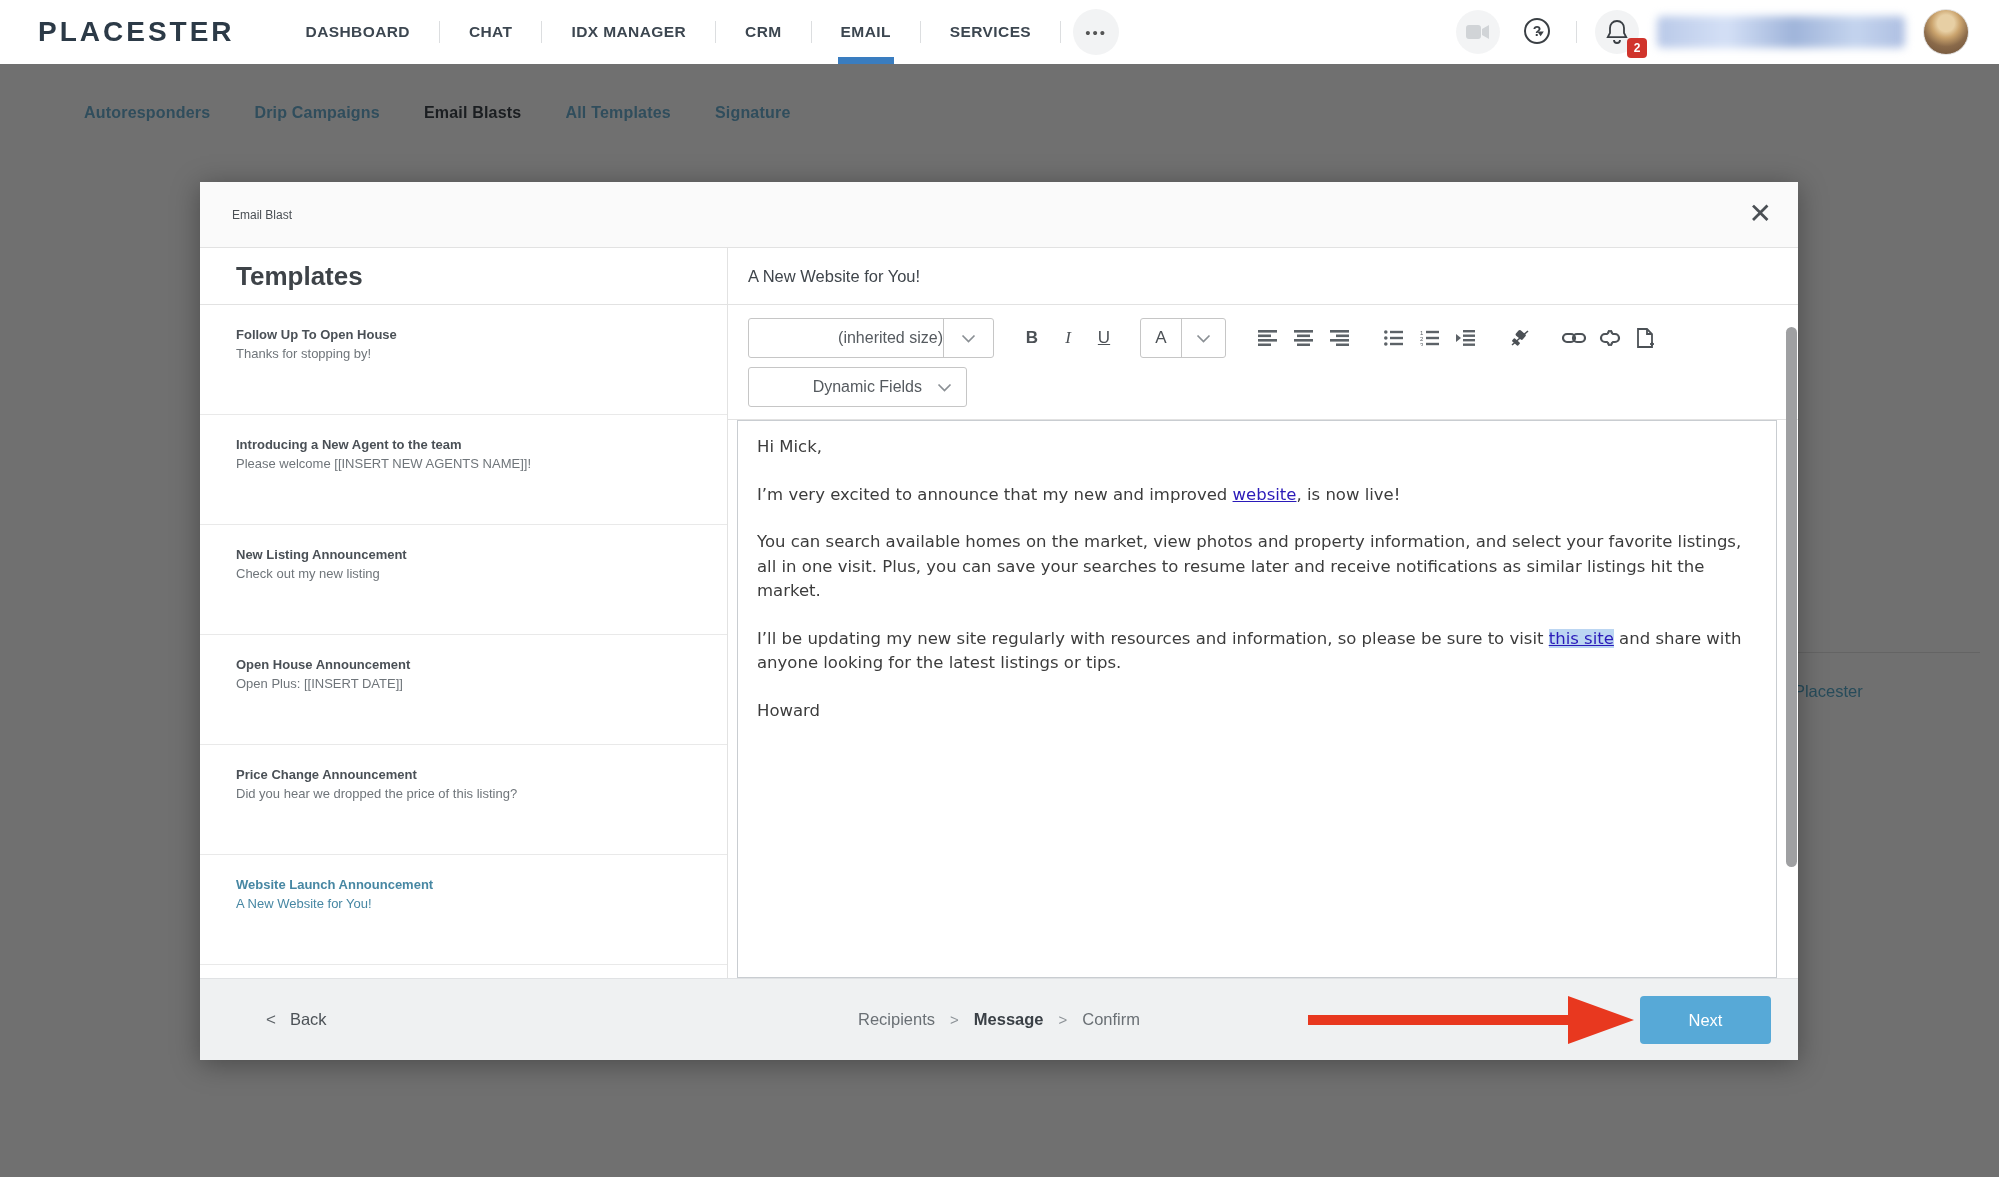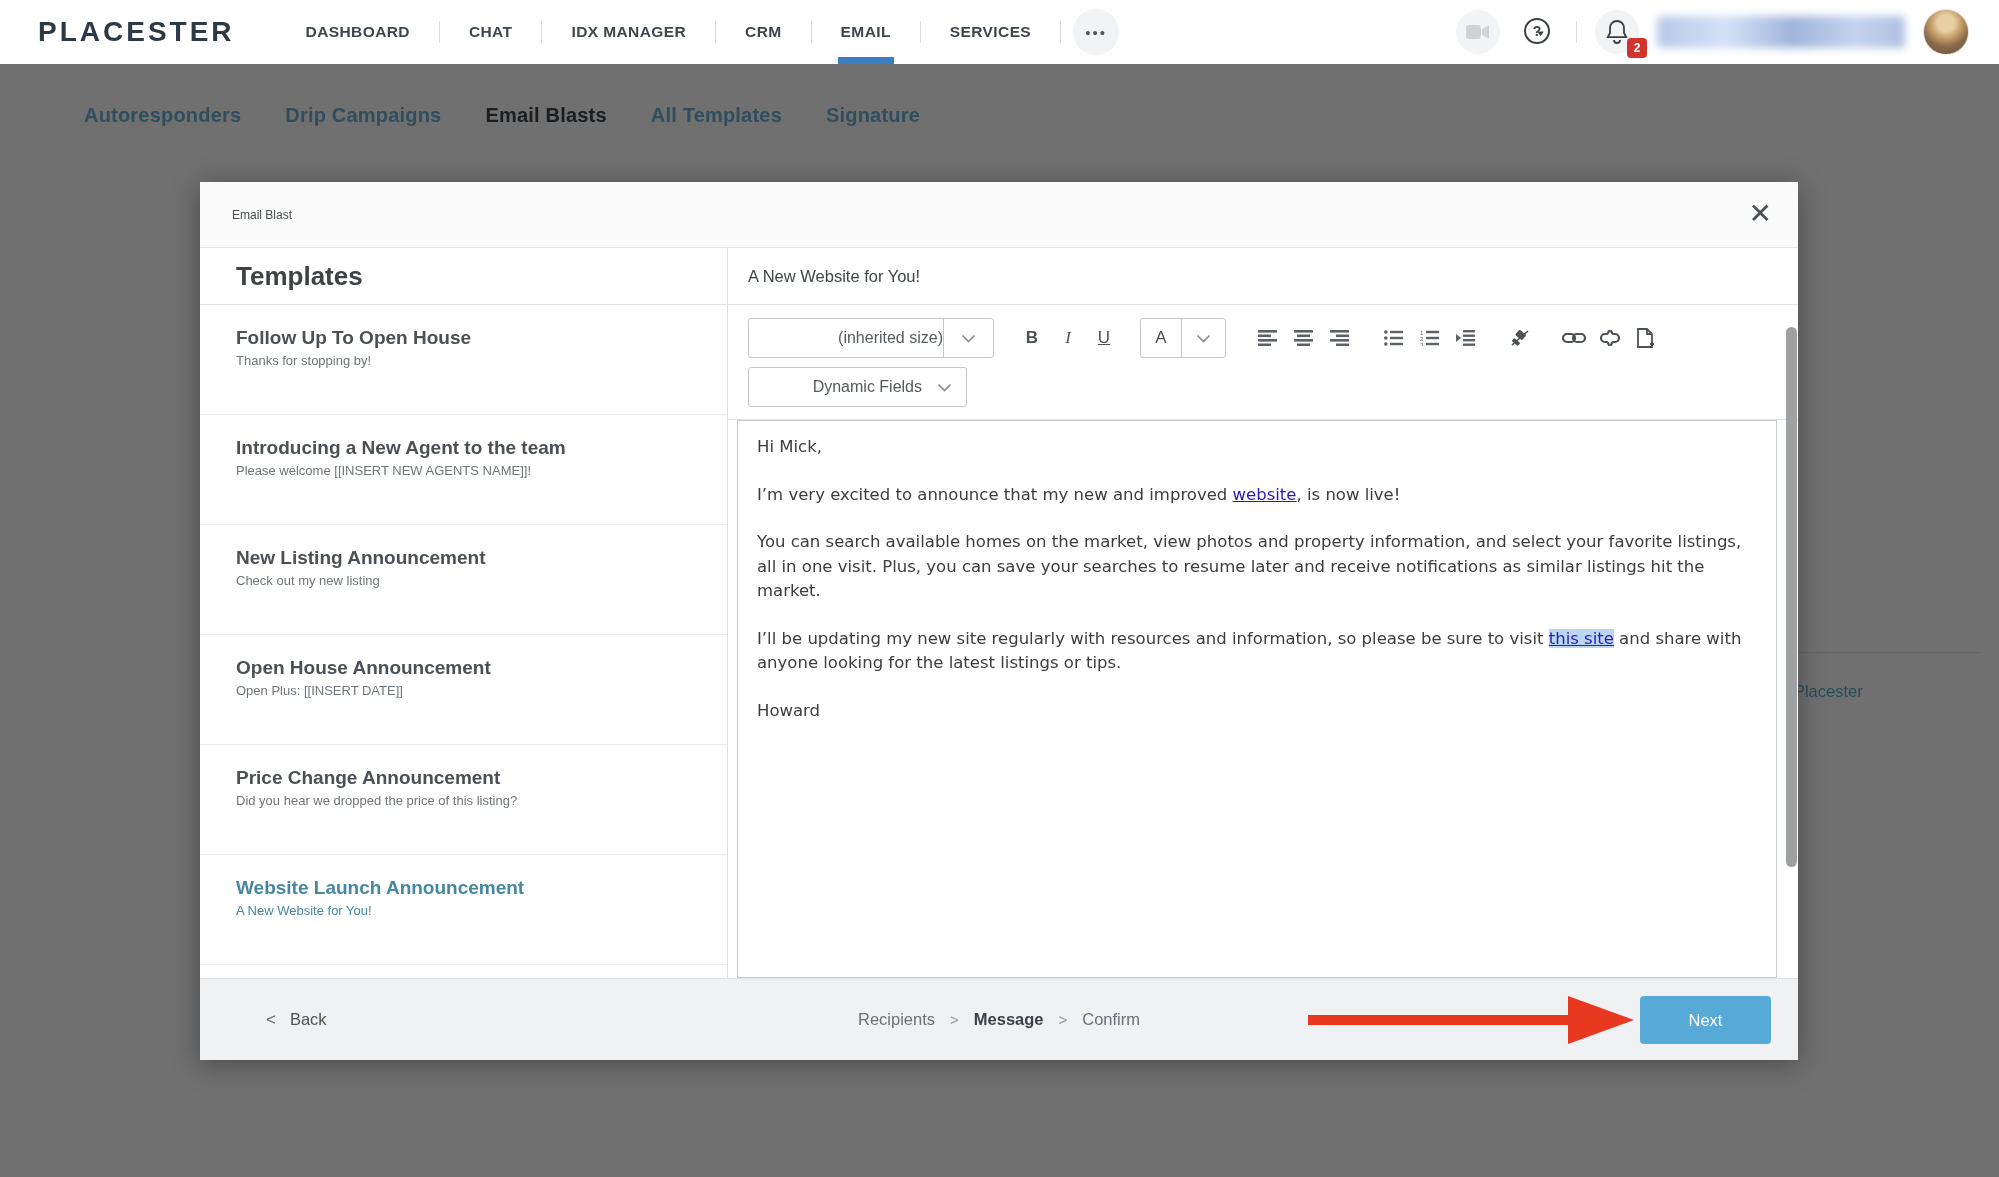--- a/index.html
+++ b/index.html
@@ -18,39 +18,39 @@
   .icon-circle { width:44px; height:44px; border-radius:50%; background:#f2f3f4; display:flex; align-items:center; justify-content:center; }
   .help-wrap { position:relative; width:40px; height:40px; display:flex; align-items:center; justify-content:center; }
   .bell-wrap { position:relative; }
   .badge { position:absolute; right:-8px; bottom:-4px; min-width:20px; height:20px; background:#d0342c; border-radius:4px; color:#fff; font-size:12px; font-weight:700; display:flex; align-items:center; justify-content:center; padding:0 5px; }
   .user-name-blur { width:248px; height:32px; border-radius:5px; background:linear-gradient(90deg,#b9c9e8,#d4e0f6 28%,#9fb4da 55%,#c4d4ee 80%,#aebfe2); filter:blur(4px); }
   .avatar { width:46px; height:46px; border-radius:50%; background:radial-gradient(circle at 50% 30%, #e7cfa4 0 22%, #caa36d 38%, #8a6a4a 62%, #6b4f38 100%); border:1px solid #e3e3e3; }
 
   
   .page-behind { position:absolute; top:64px; left:0; width:100%; height:1113px; background:#fff; }
   .tabs-row { position:absolute; top:40px; left:84px; display:flex; gap:44px; }
-  .tab { font-size:20px; font-weight:600; letter-spacing:.2px; color:#6db0d2; cursor:pointer; }
+  .tab { font-size:16px; font-weight:600; letter-spacing:.2px; color:#6db0d2; cursor:pointer; }
   .tab.active { color:#3f464d; }
   .behind-divider { position:absolute; top:588px; left:1760px; width:220px; height:1px; background:#e3e3e3; }
   .behind-text { position:absolute; top:618px; left:1760px; font-size:16.5px; color:#3f454b; white-space:nowrap; }
   .behind-text .plink { color:#5aaccd; }
 
   .backdrop { position:absolute; top:64px; left:0; width:100%; height:1113px; background:rgba(0,0,0,0.56); z-index:10; }
 
   
   .modal { position:absolute; left:200px; top:182px; width:1598px; height:878px; background:#fff; z-index:20; box-shadow:0 4px 26px rgba(0,0,0,.35); }
   .modal-header { position:absolute; top:0; left:0; width:100%; height:66px; background:#fafafa; border-bottom:1px solid #e2e2e2; }
   .modal-title { position:absolute; left:32px; top:0; line-height:66px; font-size:12px; color:#4a4f54; }
   .modal-close { position:absolute; right:26px; top:12px; font-size:28px; font-weight:300; color:#4a4f54; background:none; border:none; cursor:pointer; line-height:40px; }
 
   
   .left-col { position:absolute; left:0; top:66px; width:528px; bottom:82px; border-right:1px solid #e2e2e2; background:#fff; overflow:hidden; }
   .templates-heading { height:57px; line-height:57px; padding-left:36px; font-size:26px; font-weight:700; color:#3e4348; border-bottom:1px solid #e2e2e2; }
   .tpl-item { height:110px; border-bottom:1px solid #e9e9e9; padding:22px 30px 0 36px; cursor:pointer; }
-  .tpl-title { font-size:19px; font-weight:700; color:#4a5056; }
+  .tpl-title { font-size:13px; font-weight:700; color:#4a5056; }
   .tpl-sub { font-size:13px; color:#6f757a; margin-top:4px; }
   .tpl-item.selected .tpl-title, .tpl-item.selected .tpl-sub { color:#4787a3; }
 
   
   .right-col { position:absolute; left:528px; top:66px; right:0; bottom:82px; background:#fff; }
   .subject-row { position:absolute; top:0; left:0; right:0; height:57px; line-height:57px; padding-left:20px; font-size:16.5px; color:#3f454b; border-bottom:1px solid #e2e2e2; }
   .toolbar { position:absolute; top:57px; left:0; right:0; height:115px; border-bottom:1px solid #e2e2e2; }
   .select-box { position:absolute; display:flex; align-items:center; height:40px; border:1px solid #c6c6c6; border-radius:3px; background:#fff; cursor:pointer;text-align:right; }
   .size-select { left:20px; top:13px; width:246px; }
   .dyn-select { left:20px; top:62px; width:219px; }

